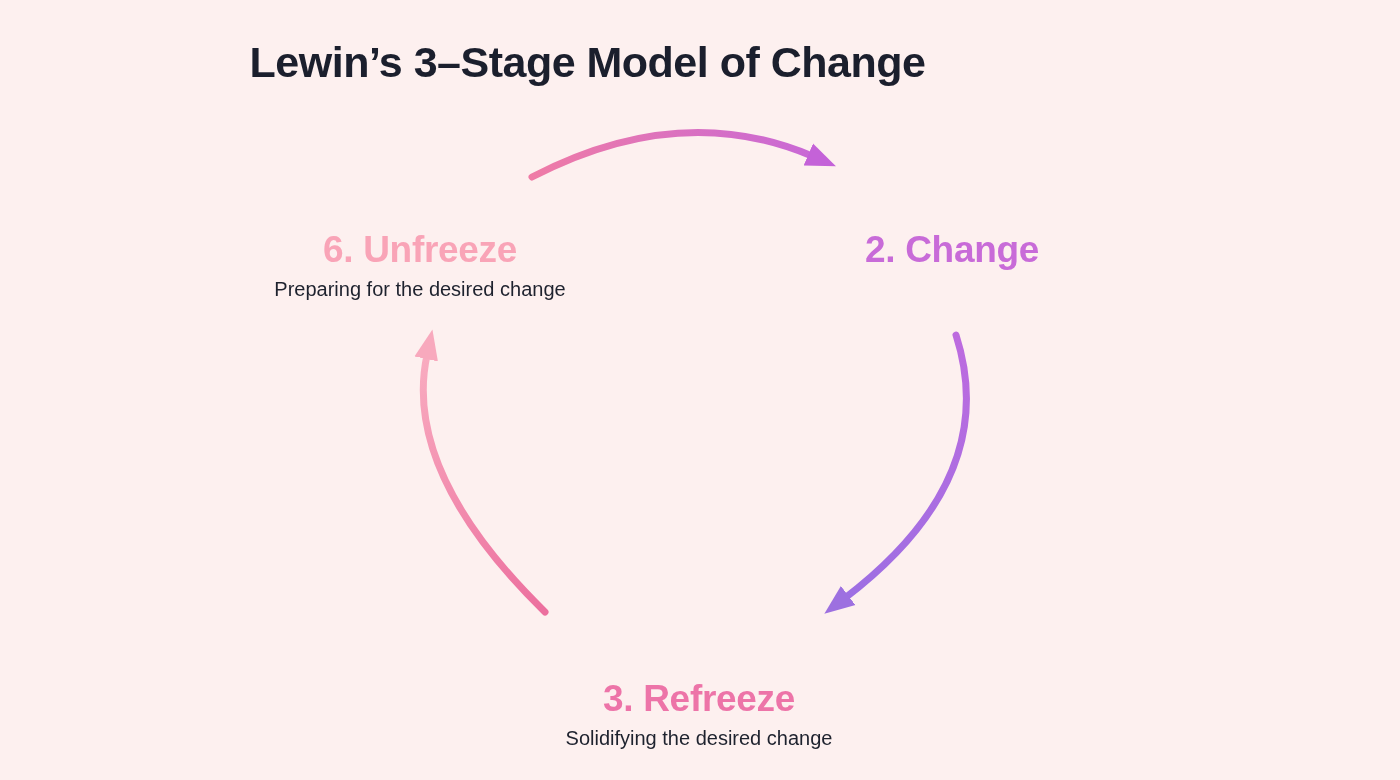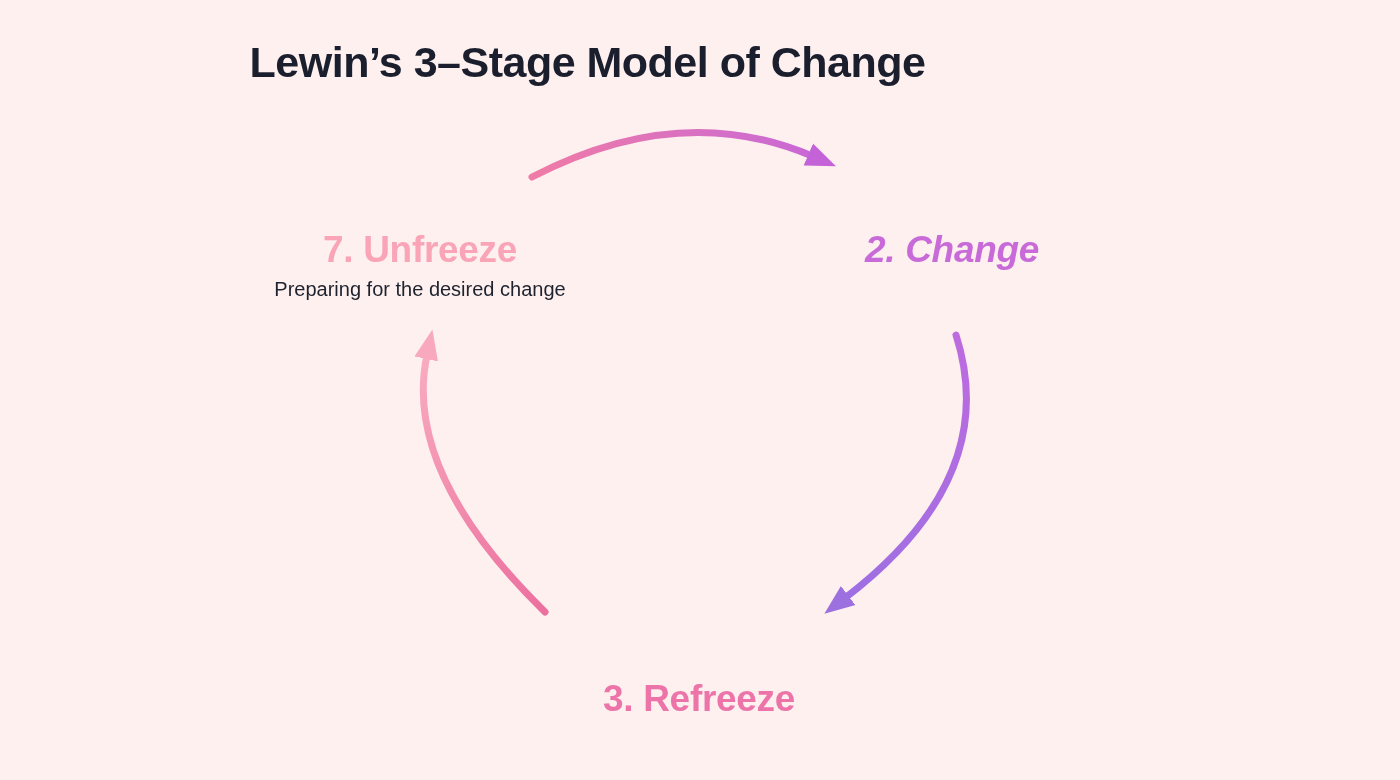--- a/index.html
+++ b/index.html
@@ -92,25 +92,26 @@
     </defs>
 
     <path d="M 532 177 Q 680 100 812 156" fill="none" stroke="url(#gradTop)" stroke-width="7" stroke-linecap="round" marker-end="url(#headTop)"></path>
 
     <path d="M 956 335 Q 1002 478 845 598" fill="none" stroke="url(#gradRight)" stroke-width="7" stroke-linecap="round" marker-end="url(#headRight)"></path>
 
     <path d="M 545 612 Q 402 472 427 355" fill="none" stroke="url(#gradLeft)" stroke-width="7" stroke-linecap="round" marker-end="url(#headLeft)"></path>
   </svg>
 
   <div class="stage stage-1">
-    <div class="stage-heading" style="color: rgb(249, 164, 183);">7. Unfreeze</div>
+    <div class="stage-heading" style="color: rgb(249, 164, 183);">6. Unfreeze</div>
     <div class="stage-desc">Preparing for the desired change</div>
   </div>
 
   <div class="stage stage-2">
-    <div class="stage-heading" style="color: rgb(200, 107, 216); font-style: italic;">2. Change</div>
+    <div class="stage-heading" style="color: rgb(200, 107, 216);">2. Change</div>
   </div>
 
   <div class="stage stage-3">
     <div class="stage-heading" style="color: rgb(237, 116, 168); margin-top: 45px;">3. Refreeze</div>
+    <div class="stage-desc">Solidifying the desired change</div>
   </div>
 
 </div>
 
 </body></html>

